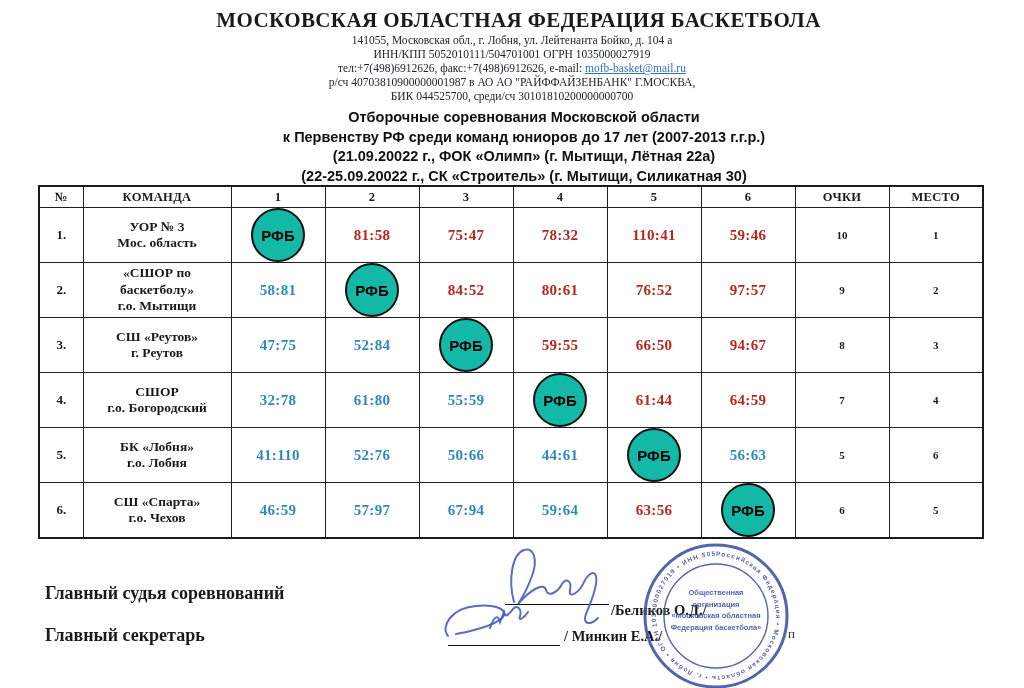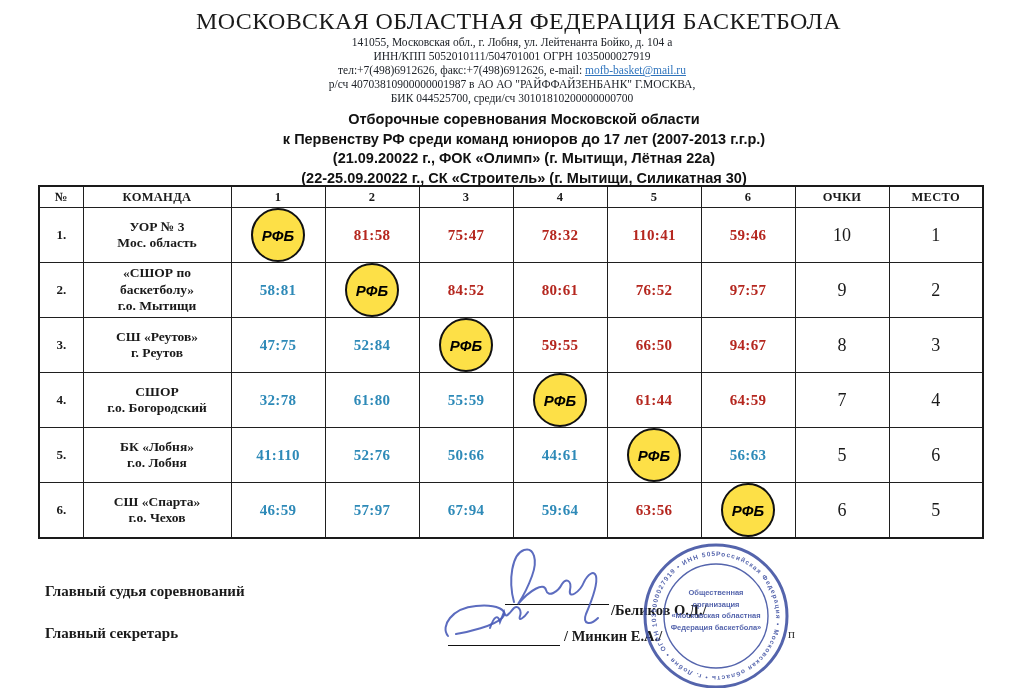--- a/index.html
+++ b/index.html
@@ -4,44 +4,44 @@
 <style>
   html,body{margin:0;padding:0;}
   body{
     width:1024px;height:688px;background:#ffffff;overflow:hidden;position:relative;
     font-family:"Liberation Serif", serif;color:#1a1a1a;
   }
   .page{position:absolute;inset:0;}
 
   
   .letterhead{position:absolute;top:8px;left:0;width:100%;text-align:center;}
-  .org-name{font-size:24px;font-weight:normal;letter-spacing:.4px;margin-left:13px;}
+  .org-name{font-size:21px;font-weight:bold;letter-spacing:.4px;margin-left:13px;}
   .addr{font-size:11.5px;line-height:14px;color:#20242a;}
   .email-link{color:#2f74bd;text-decoration:underline;cursor:pointer;}
   .event-block{margin-top:5px;font-family:"Liberation Sans",sans-serif;font-weight:bold;
     font-size:14.5px;line-height:19.5px;color:#111;padding-left:24px;}
 
   
   table.results{position:absolute;top:185px;left:38px;width:944px;border-collapse:collapse;
     border:2px solid #1a1a1a;table-layout:fixed;}
   .results th,.results td{border:1.5px solid #1f1f1f;text-align:center;vertical-align:middle;padding:0;}
   .results th{font-size:12.5px;height:20px;font-weight:bold;letter-spacing:.3px;}
   .results tbody tr{height:55px;}
   td.num{font-size:13px;font-weight:bold;}
   td.team{font-size:13.5px;font-weight:bold;line-height:16.5px;}
   .score{font-size:15px;font-weight:bold;letter-spacing:.3px;}
   .score.win{color:var(--win,#b5271f);}
   .score.loss{color:var(--loss,#2e8ab8);}
-  td.pts,td.place{font-size:18px;font-weight:normal;}
+  td.pts,td.place{font-size:11px;font-weight:bold;}
   .rfb{width:50px;height:50px;border:2.5px solid #111;border-radius:50%;
     display:flex;align-items:center;justify-content:center;margin:0 auto;
-    font-family:"Liberation Sans",sans-serif;font-weight:bold;font-size:15px;color:#000;background:#fde047;font-style:italic;}
+    font-family:"Liberation Sans",sans-serif;font-weight:bold;font-size:15px;color:#000;background:#14b8a6;}
 
   
-  .sig-label{position:absolute;font-weight:bold;font-size:15px;}
+  .sig-label{position:absolute;font-weight:bold;font-size:18px;}
   .judge-label{left:45px;top:583px;}
   .secretary-label{left:45px;top:625px;}
   .sig-line{position:absolute;border-bottom:1.5px solid #111;height:0;}
   .judge-line{left:505px;top:604px;width:104px;}
   .secretary-line{left:448px;top:645px;width:112px;}
   .sig-name{position:absolute;font-weight:bold;font-size:14.5px;}
   .judge-name{left:611px;top:602px;}
   .secretary-name{left:564px;top:628px;text-align:right;}
   .stamp-mark{position:absolute;left:788px;top:626px;font-size:13px;color:#333;}
 

